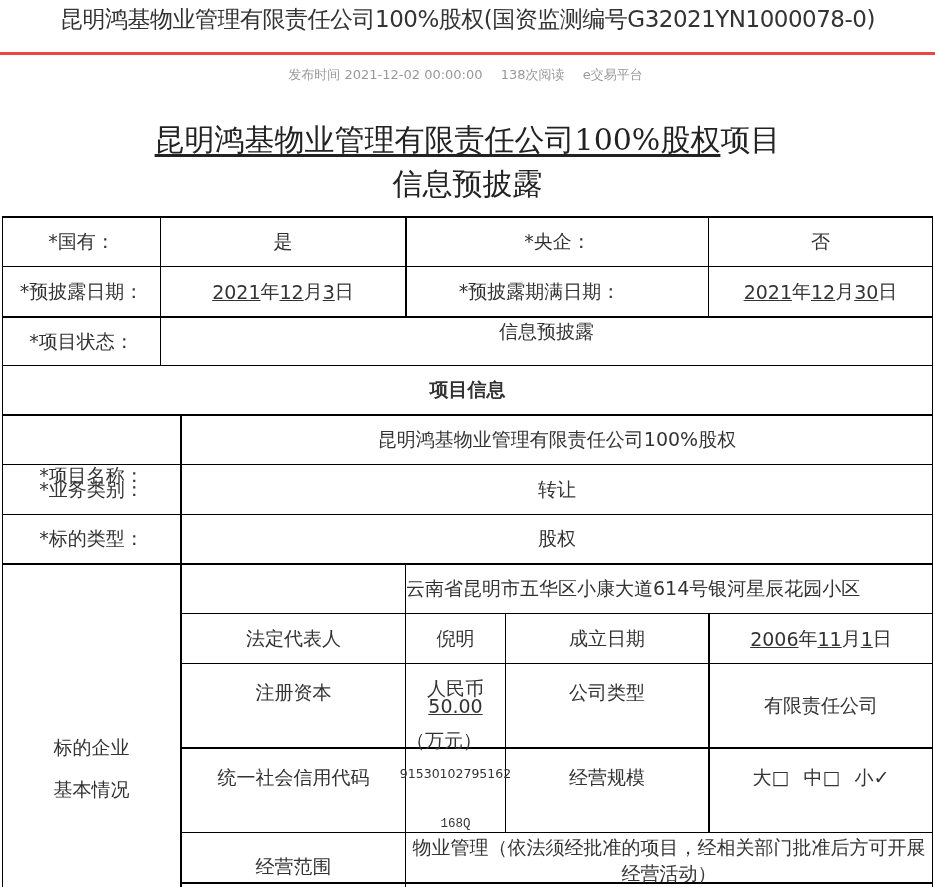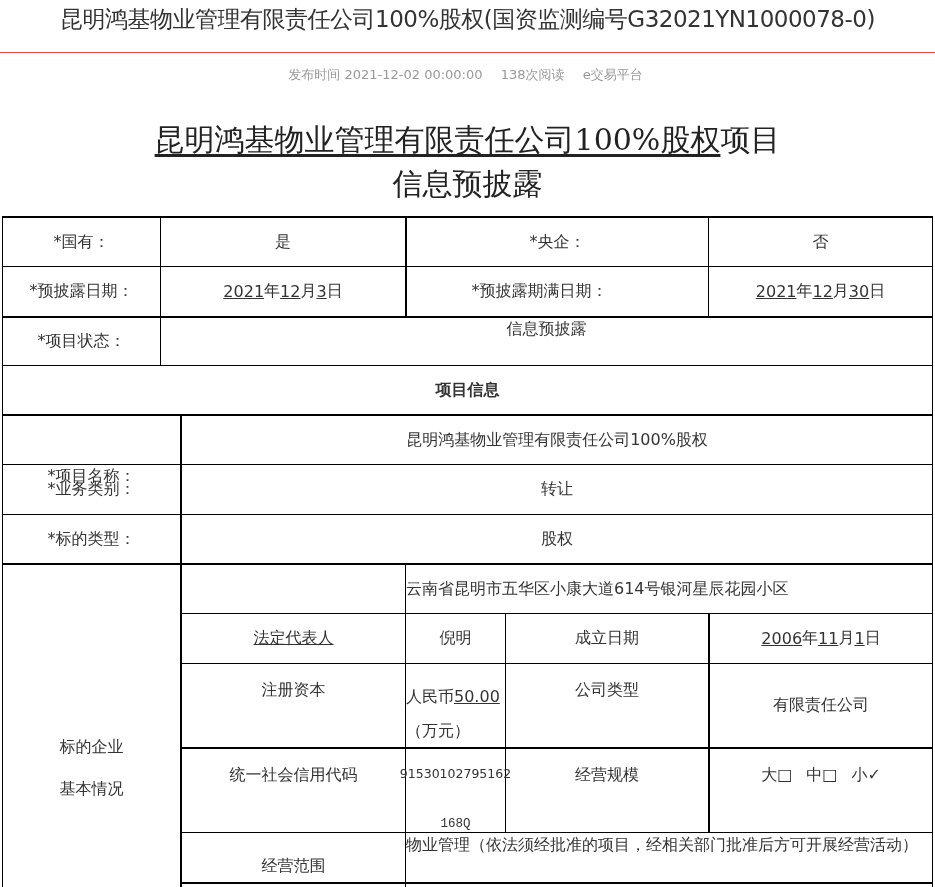--- a/index.html
+++ b/index.html
@@ -1,23 +1,23 @@
 <!DOCTYPE html>
 <html><head>
 <meta charset="utf-8">
 <style>
   html, body { margin:0; padding:0; background:#fff; }
   body { width:935px; height:887px; overflow:hidden; position:relative; font-family:"DejaVu Sans","Liberation Sans",sans-serif; color:#333; }
-  .title { position:absolute; left:0; top:0; width:935px; height:52px; border-bottom:1px solid #ef4444; text-align:center; font-size:23px; line-height:38px; color:#333; white-space:nowrap; letter-spacing:-0.5px; }
+  .title { position:absolute; left:0; top:0; width:935px; height:52px; border-bottom:3px solid #ef4444; text-align:center; font-size:23px; line-height:38px; color:#333; white-space:nowrap; letter-spacing:-0.5px; }
   .meta { position:absolute; left:0; top:64px; width:931px; text-align:center; font-size:13px; color:#999; line-height:22px; }
   .meta span { margin:0 7px; }
   .doc-title { position:absolute; left:0; top:118px; width:935px; text-align:center; font-family:"DejaVu Serif","Liberation Serif",serif; font-size:30px; color:#222; line-height:44px; }
   .doc-title u { text-decoration:underline; text-underline-offset:4px; }
   .grid { position:absolute; left:0; top:0; width:935px; height:887px; }
-  .cell { position:absolute; box-sizing:border-box; font-size:16px; color:#333; display:flex; align-items:center; justify-content:center; text-align:center; }
+  .cell { position:absolute; box-sizing:border-box; font-size:19px; color:#333; display:flex; align-items:center; justify-content:center; text-align:center; }
   .hl { position:absolute; background:#000; }
   .u { text-decoration:underline; }
   .top { align-items:flex-start; }
   .left { justify-content:flex-start; }
 </style>
 </head>
 <body>
 
 <div class="title"><span>昆明鸿基物业管理有限责任公司100%股权(国资监测编号G32021YN1000078-0)</span></div>
 
@@ -94,21 +94,21 @@
   <div class="cell" style="left:3px;top:515px;width:177px;height:48px;">*标的类型：</div>
   <div class="cell" style="left:182px;top:515px;width:750px;height:48px;">股权</div>
 
   <div class="cell" style="left:3px;top:565px;width:177px;height:322px;flex-direction:column;line-height:42px;padding-top:51px;justify-content:flex-start;">
     <div style="margin-top:110px;">标的企业</div>
     <div>基本情况</div>
   </div>
 
   <div class="cell left" style="left:406px;top:565px;width:526px;height:48px;">云南省昆明市五华区小康大道614号银河星辰花园小区</div>
 
-  <div class="cell" style="left:182px;top:614px;width:223px;height:49px;text-decoration:underline;">法定代表人</div>
+  <div class="cell" style="left:182px;top:614px;width:223px;height:49px;">法定代表人</div>
   <div class="cell" style="left:406px;top:614px;width:99px;height:49px;">倪明</div>
   <div class="cell" style="left:506px;top:614px;width:202px;height:49px;">成立日期</div>
   <div class="cell" style="left:710px;top:614px;width:222px;height:49px;">
     <span class="u">2006</span>
       <span>年</span>
       <span class="u">11</span>
       <span>月</span>
       <span class="u">1</span>
       <span>日</span>
   </div>

